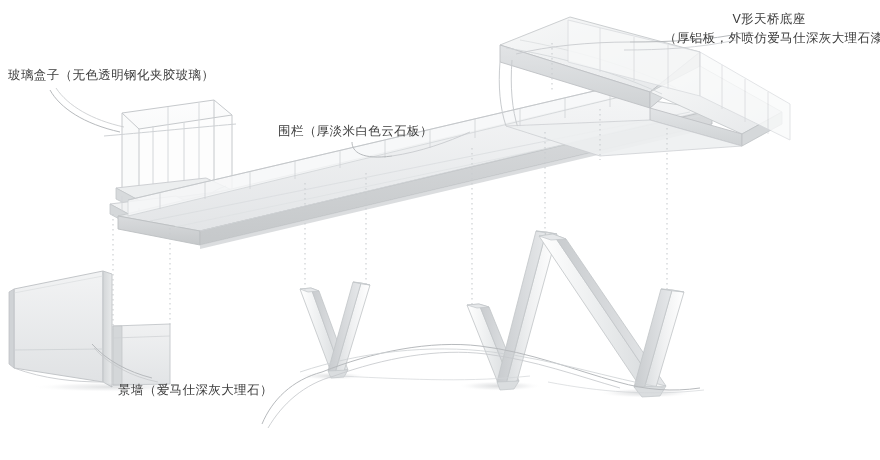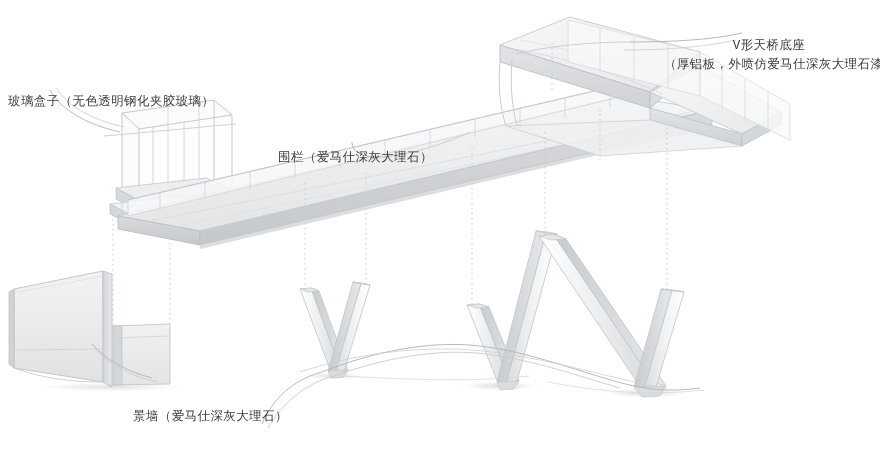--- a/index.html
+++ b/index.html
@@ -22,22 +22,21 @@
     width: 880px;
     height: 460px;
   }
   .anno {
     position: absolute;
     color: #3b3b3b;
     font-size: 12.5px;
     line-height: 19px;
     white-space: nowrap;
     letter-spacing: 0.4px;
-    font-family: Liberation Mono, monospace;
-    margin-top: 27px;
+    font-family: Liberation Sans, sans-serif;
   }
   .anno .ln { display: block; }
   .anno.center { text-align: center; }
 </style>
 </head>
 <body>
 
 <div id="stage">
 
   <svg id="drawing" viewBox="0 0 880 460">
@@ -321,26 +320,26 @@
       <path d="M340,376 C420,380 470,382 530,376" stroke="#d2d5d8" stroke-width="0.7"></path>
       <path d="M548,382 C600,392 650,396 704,390" stroke="#d2d5d8" stroke-width="0.7"></path>
     </g>
   </svg>
 
   <div class="anno" style="left:8px; top:66px;">
     <span class="ln">玻璃盒子（无色透明钢化夹胶玻璃）</span>
   </div>
 
   <div class="anno" style="left:278px; top:122px;">
-    <span class="ln">围栏（爱马仕深灰大理石）</span>
+    <span class="ln">围栏（厚淡米白色云石板）</span>
   </div>
 
   <div class="anno center" style="left:664px; top:10px; width:210px;">
     <span class="ln">V形天桥底座</span>
     <span class="ln">（厚铝板，外喷仿爱马仕深灰大理石漆）</span>
   </div>
 
-  <div class="anno" style="left:133px; top:381px;">
+  <div class="anno" style="left:118px; top:381px;">
     <span class="ln">景墙（爱马仕深灰大理石）</span>
   </div>
 
 
 </div>
 
 </body></html>

